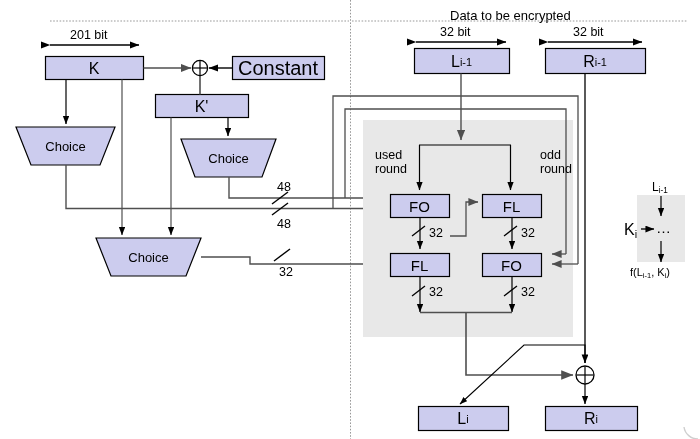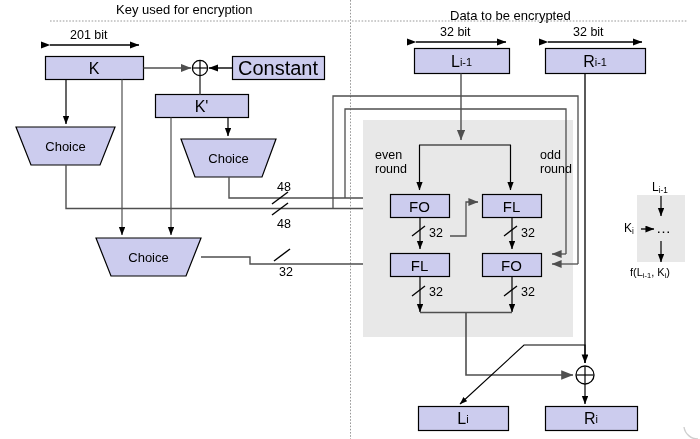--- a/index.html
+++ b/index.html
@@ -127,21 +127,20 @@
     <rect x="545.5" y="406.5" width="92" height="24" fill="#ccccee" stroke="#000" stroke-width="1.2"></rect>
 
     <rect x="637" y="195" width="48" height="67" fill="#e8e8e8" stroke="none"></rect>
     <path d="M661,196 L661,216" stroke="#000" stroke-width="1.2" fill="none" marker-end="url(#ahS)"></path>
     <path d="M641,229 L654,229" stroke="#000" stroke-width="1.3" fill="none" marker-end="url(#ahS)"></path>
     <path d="M661,241 L661,262" stroke="#000" stroke-width="1.2" fill="none" marker-end="url(#ahS)"></path>
 
     <path d="M684,427 A14,14 0 0 0 698,439" stroke="#cfcfcf" stroke-width="1.4" fill="none"></path>
   </svg>
 
-  <div class="ttl" style="left:116px;top:2px;">Key used for encryption</div>
   <div class="ttl" style="left:450px;top:8px;">Data to be encrypted</div>
 
   <div class="num" style="left:70px;top:28px;">201 bit</div>
   <div class="num" style="left:440px;top:25px;">32 bit</div>
   <div class="num" style="left:573px;top:25px;">32 bit</div>
 
   <div class="boxlbl" style="left:45px;top:57px;width:98px;height:23px;font-size:16px;">K</div>
   <div class="boxlbl" style="left:232px;top:57px;width:92px;height:23px;font-size:20px;">Constant</div>
   <div class="boxlbl" style="left:155px;top:95px;width:93px;height:23px;font-size:16px;">K'</div>
 
@@ -156,21 +155,21 @@
   <div class="boxlbl" style="left:414px;top:49px;width:95px;height:25px;font-size:16px;">
     <span>L</span>
       <sub>i-1</sub>
   </div>
   <div class="boxlbl" style="left:545px;top:49px;width:100px;height:25px;font-size:16px;">
     <span>R</span>
       <sub>i-1</sub>
   </div>
 
   <div class="rnd" style="left:375px;top:148px;">
-    <div>even</div>
+    <div>used</div>
     <div>round</div>
   </div>
   <div class="rnd" style="left:540px;top:148px;">
     <div>odd</div>
     <div>round</div>
   </div>
 
   <div class="boxlbl" style="left:390px;top:195px;width:59px;height:23px;font-size:15px;">FO</div>
   <div class="boxlbl" style="left:482px;top:195px;width:59px;height:23px;font-size:15px;">FL</div>
   <div class="boxlbl" style="left:390px;top:254px;width:59px;height:23px;font-size:15px;">FL</div>
@@ -186,21 +185,21 @@
       <sub>i</sub>
   </div>
   <div class="boxlbl" style="left:545px;top:407px;width:92px;height:24px;font-size:16px;">
     <span>R</span>
       <sub>i</sub>
   </div>
 
   <div class="num" style="left:652px;top:180px;font-size:12px;">
     <span>L</span><sub>i-1</sub>
   </div>
-  <div class="num" style="left:624px;top:221px;font-size:12px;text-align:right;">
+  <div class="num" style="left:624px;top:221px;font-size:16px;text-align:right;">
     <span>K</span><sub>i</sub>
   </div>
   <div class="num" style="left:656px;top:219px;font-size:15px;letter-spacing:1px;">…</div>
   <div class="num" style="left:630px;top:266px;font-size:11px;">
     <span>f(L</span><sub>i-1</sub><span>, K</span><sub>i</sub><span>)</span>
   </div>
 
 </div>
 
 </body></html>

